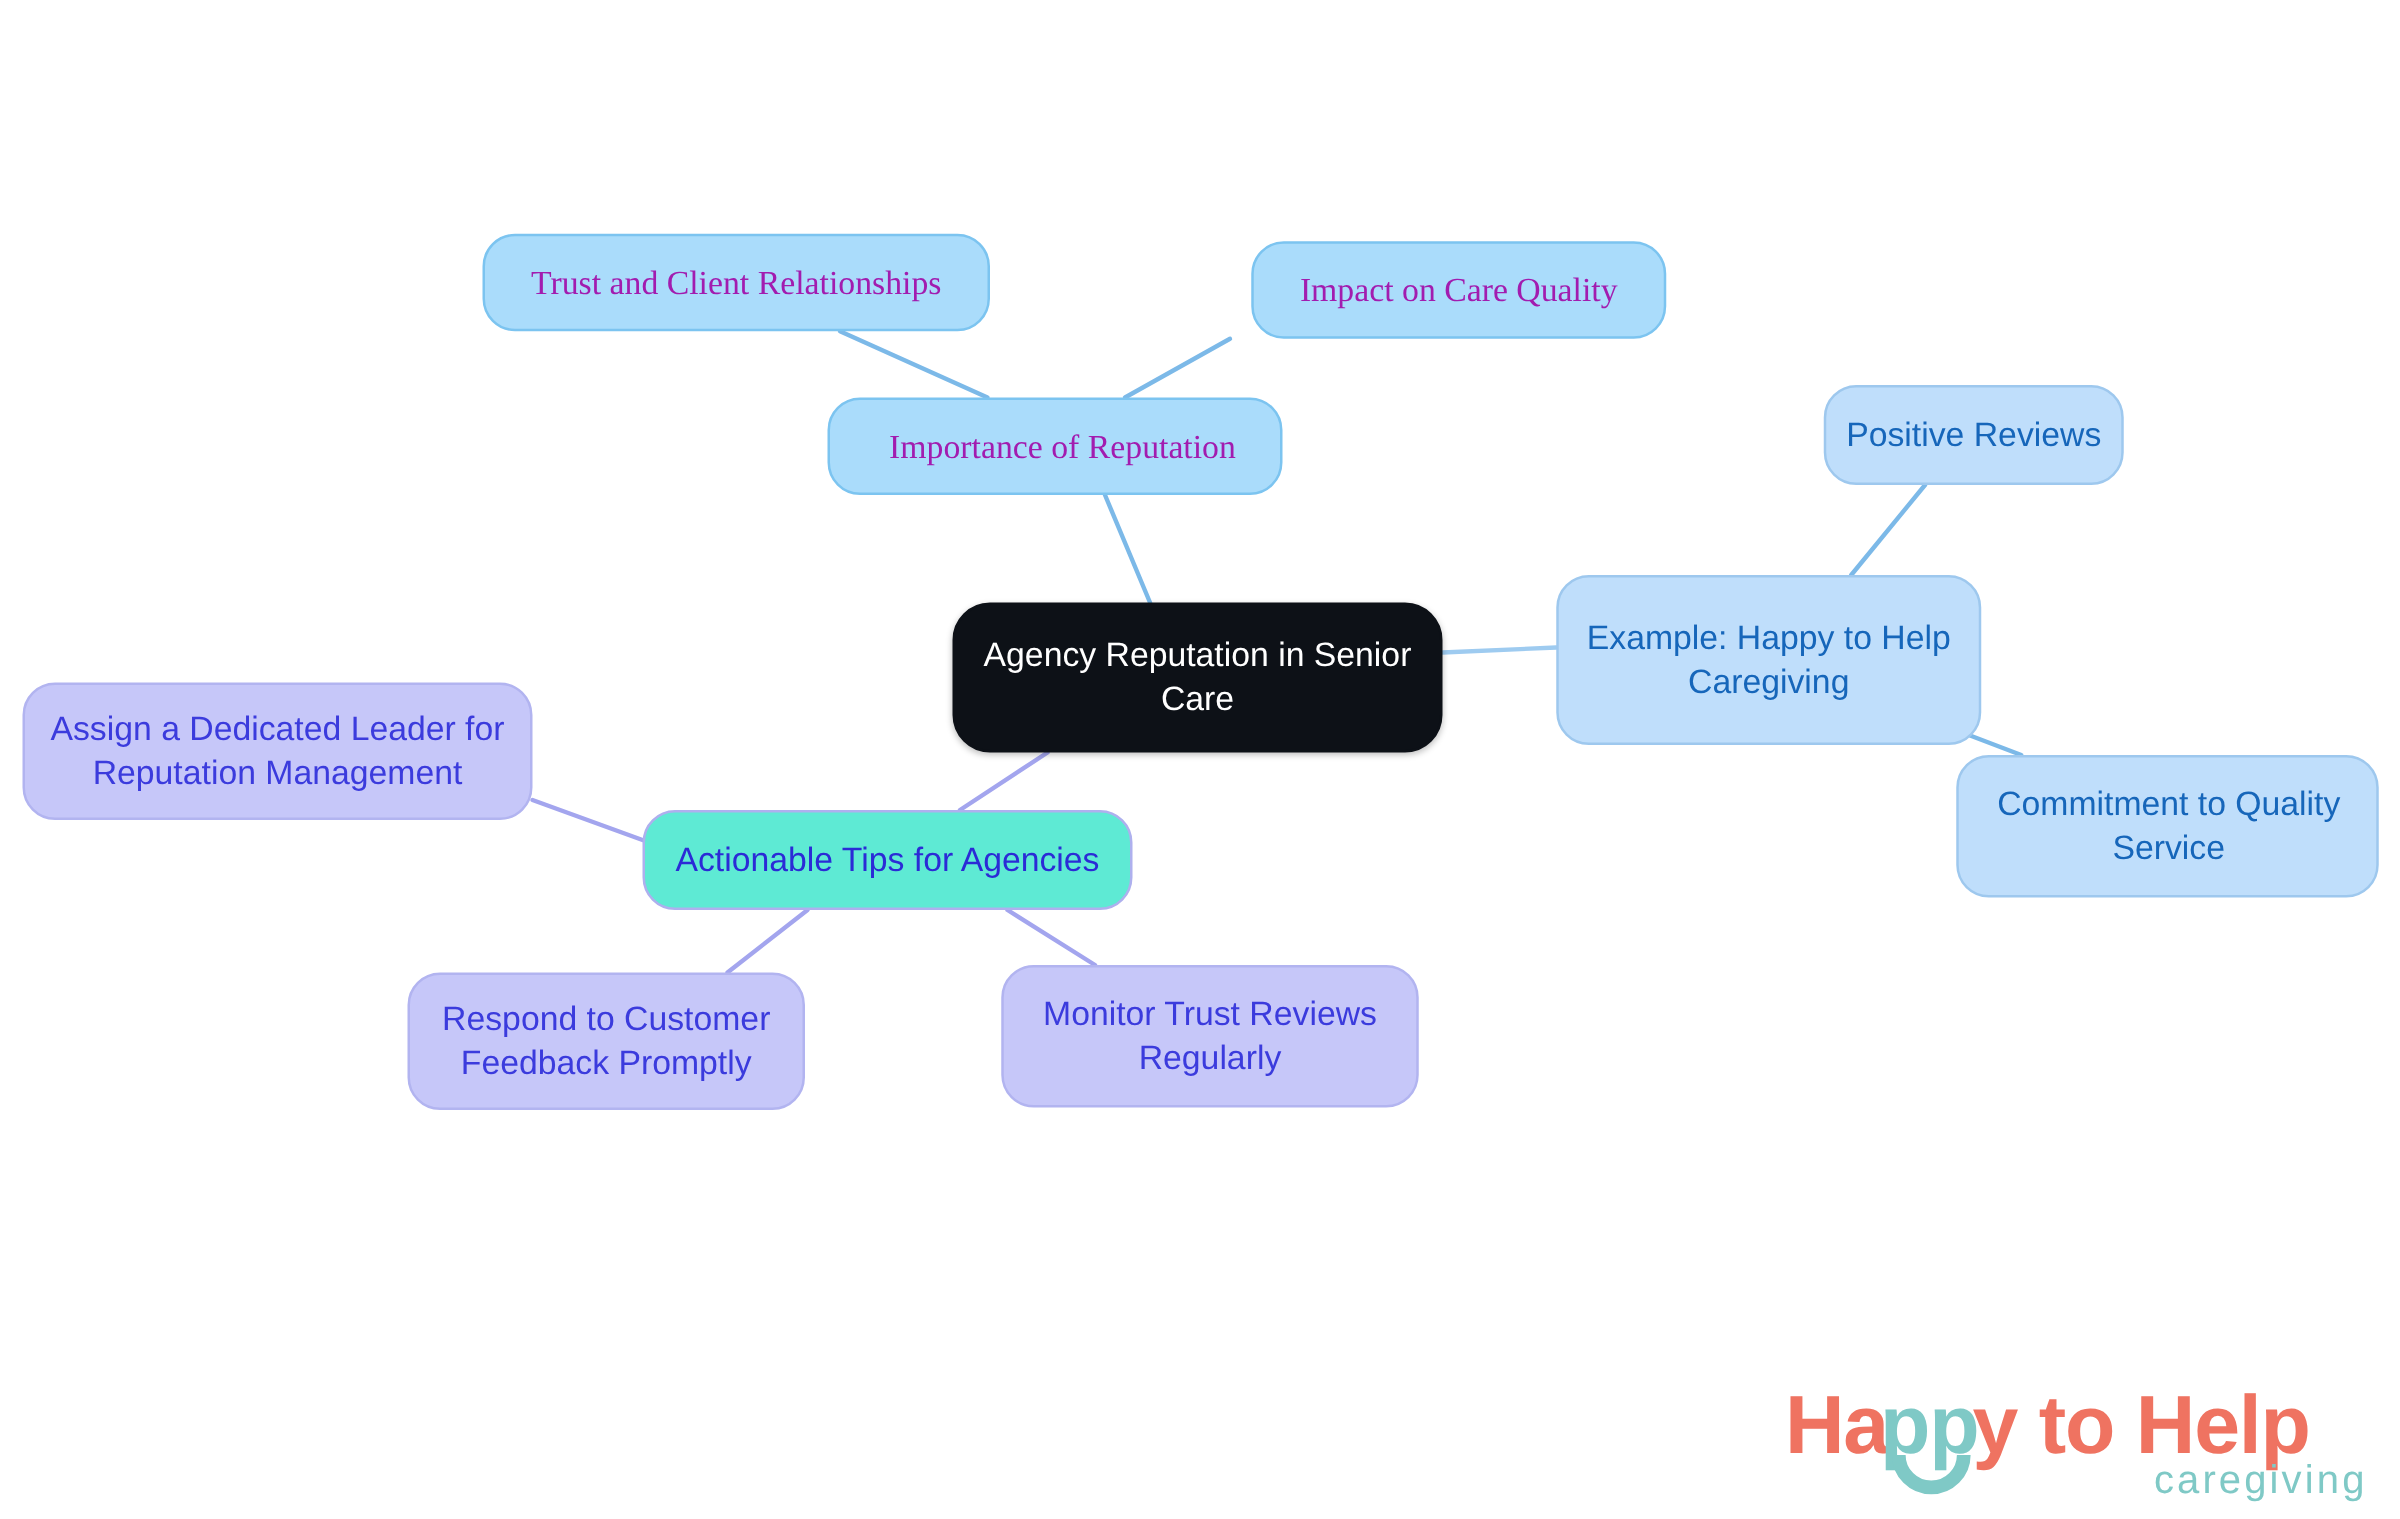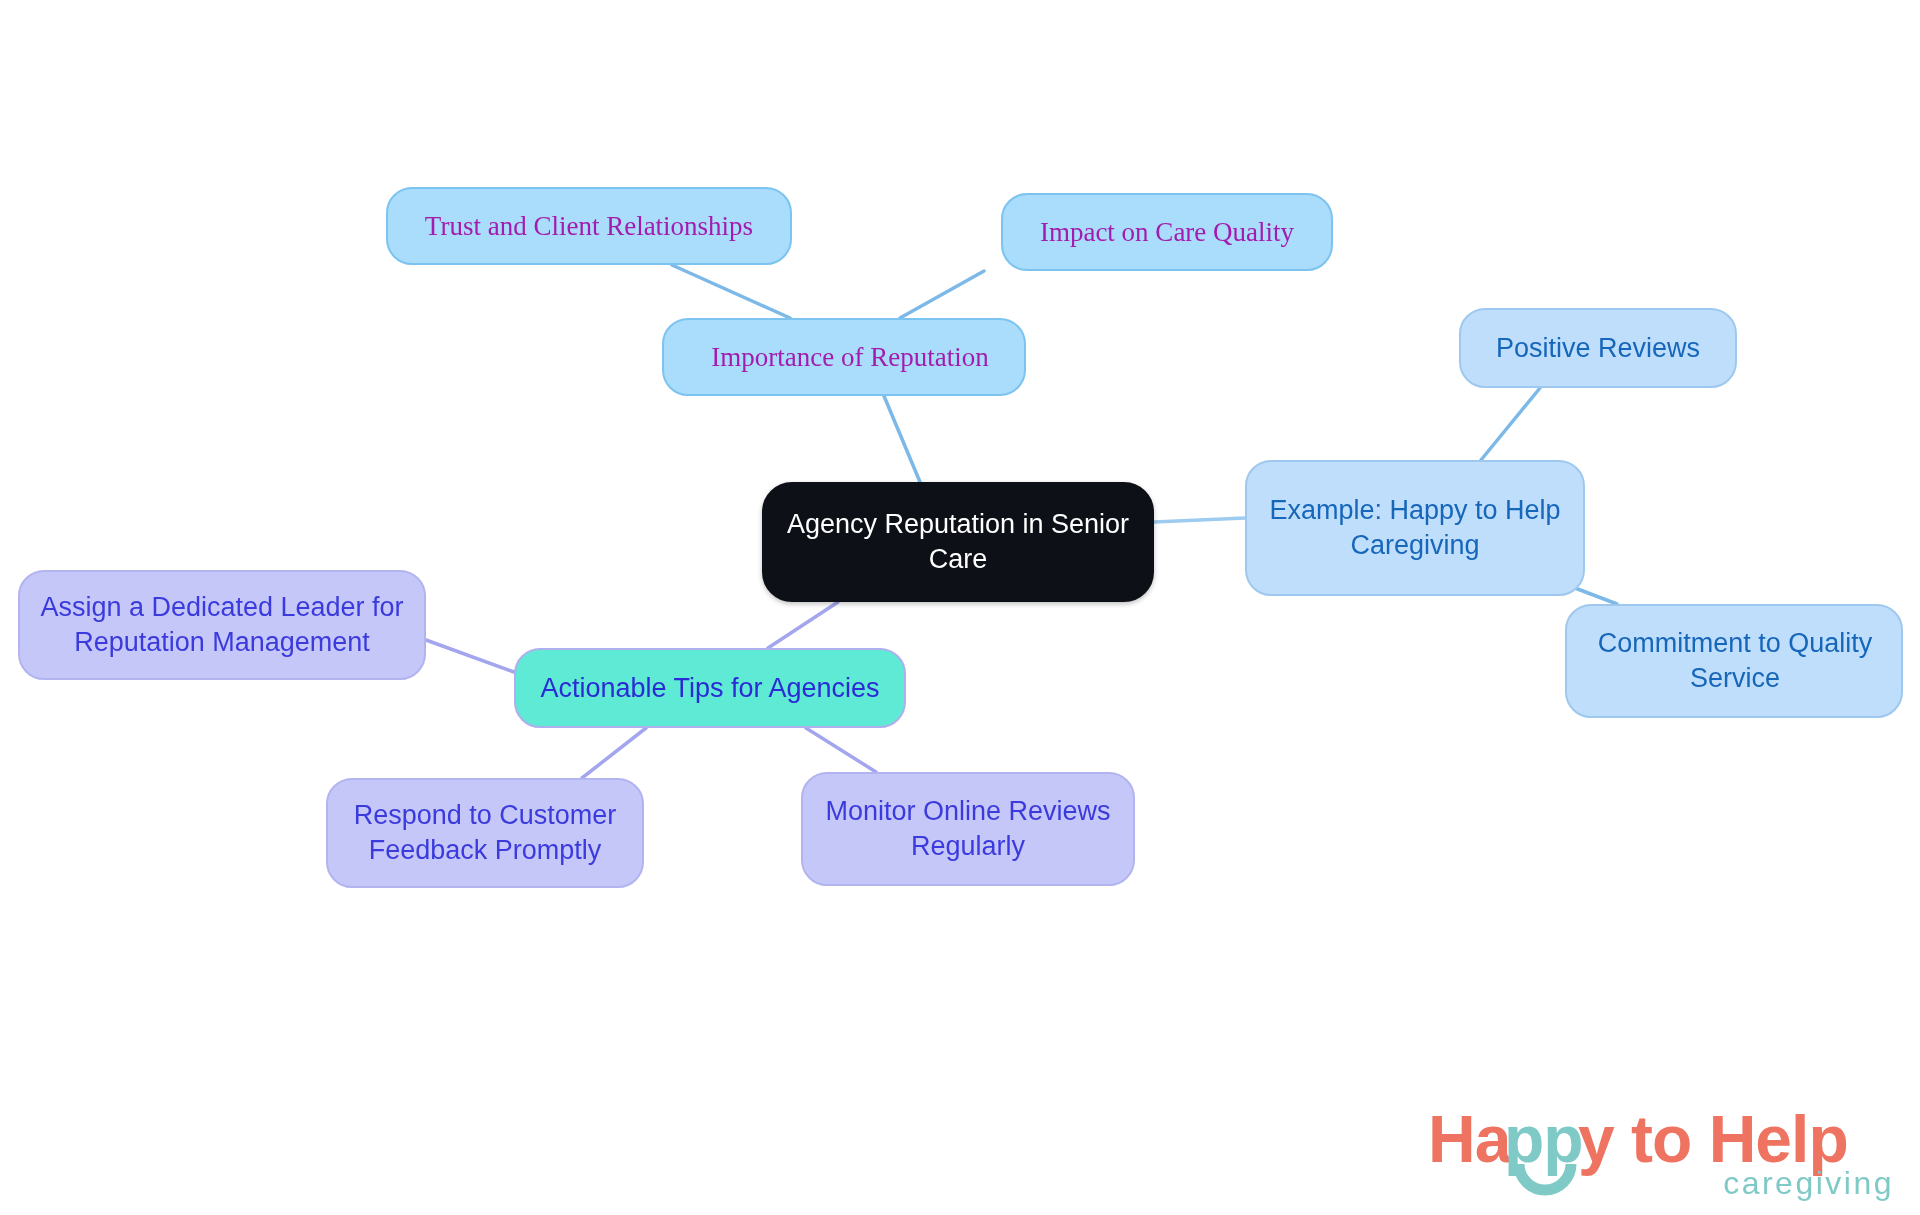--- a/index.html
+++ b/index.html
@@ -99,29 +99,29 @@
     </svg>
 
   <div id="nodes-layer">
       <div class="node node-root" style="left: 762px; top: 482px; width: 392px; height: 120px;">Agency Reputation in Senior
 Care</div>
       <div class="node node-branch-blue" style="left: 662px; top: 318px; width: 364px; height: 78px; padding-left: 26px;">Importance of Reputation</div>
       <div class="node node-branch-blue" style="left: 386px; top: 187px; width: 406px; height: 78px;">Trust and Client Relationships</div>
       <div class="node node-branch-blue" style="left: 1001px; top: 193px; width: 332px; height: 78px;">Impact on Care Quality</div>
       <div class="node node-leaf-blue" style="left: 1245px; top: 460px; width: 340px; height: 136px;">Example: Happy to Help
 Caregiving</div>
-      <div class="node node-leaf-blue" style="left: 1459px; top: 308px; width: 278px; height: 80px;">Positive Reviews</div>
+      <div class="node node-leaf-blue" style="left: 1459px; top: 308px; width: 240px; height: 80px;">Positive Reviews</div>
       <div class="node node-leaf-blue" style="left: 1565px; top: 604px; width: 338px; height: 114px; padding-left: 16px;">Commitment to Quality
 Service</div>
       <div class="node node-branch-purple" style="left: 514px; top: 648px; width: 392px; height: 80px;">Actionable Tips for Agencies</div>
-      <div class="node node-leaf-purple" style="left: 18px; top: 546px; width: 408px; height: 110px; margin-top: 24px;">Assign a Dedicated Leader for
+      <div class="node node-leaf-purple" style="left: 18px; top: 546px; width: 408px; height: 110px;">Assign a Dedicated Leader for
 Reputation Management</div>
       <div class="node node-leaf-purple" style="left: 326px; top: 778px; width: 318px; height: 110px;">Respond to Customer
 Feedback Promptly</div>
-      <div class="node node-leaf-purple" style="left: 801px; top: 772px; width: 334px; height: 114px;">Monitor Online Reviews
+      <div class="node node-leaf-purple" style="left: 801px; top: 772px; width: 334px; height: 114px;">Monitor Trust Reviews
 Regularly</div>
     </div>
 
   <svg id="logo" viewBox="0 0 470 100" xmlns="http://www.w3.org/2000/svg">
     <text id="logo-l1a" x="0" y="60" font-family="Liberation Sans, sans-serif" font-size="66" font-weight="bold" letter-spacing="-1" fill="#ef7361">Ha</text>
     <text id="logo-l1b" x="76" y="60" font-family="Liberation Sans, sans-serif" font-size="66" font-weight="bold" letter-spacing="-1" fill="#7fc9c6">pp</text>
     <text id="logo-l1c" x="150" y="60" font-family="Liberation Sans, sans-serif" font-size="66" font-weight="bold" letter-spacing="-1" fill="#ef7361">y to Help</text>
     <path id="logo-smile" d="M 91 62 A 26 26 0 0 0 143 62" fill="none" stroke-width="11" stroke-linecap="butt" stroke="#7fc9c6"></path>
     <text id="logo-l2" x="466" y="92" text-anchor="end" font-family="Liberation Sans, sans-serif" font-size="32" letter-spacing="2.5" fill="#7fc9c6">caregiving</text>
   </svg>

